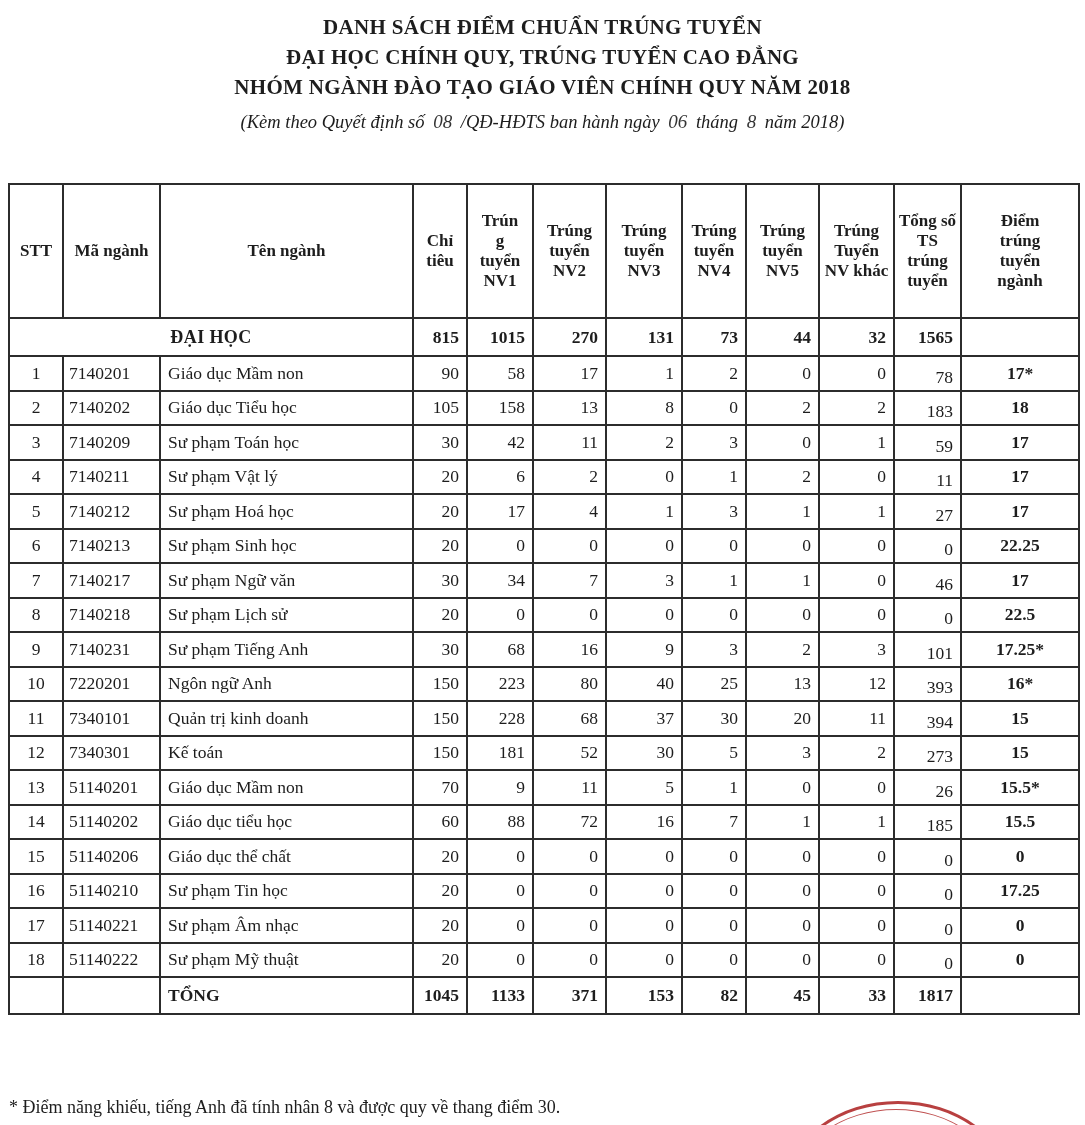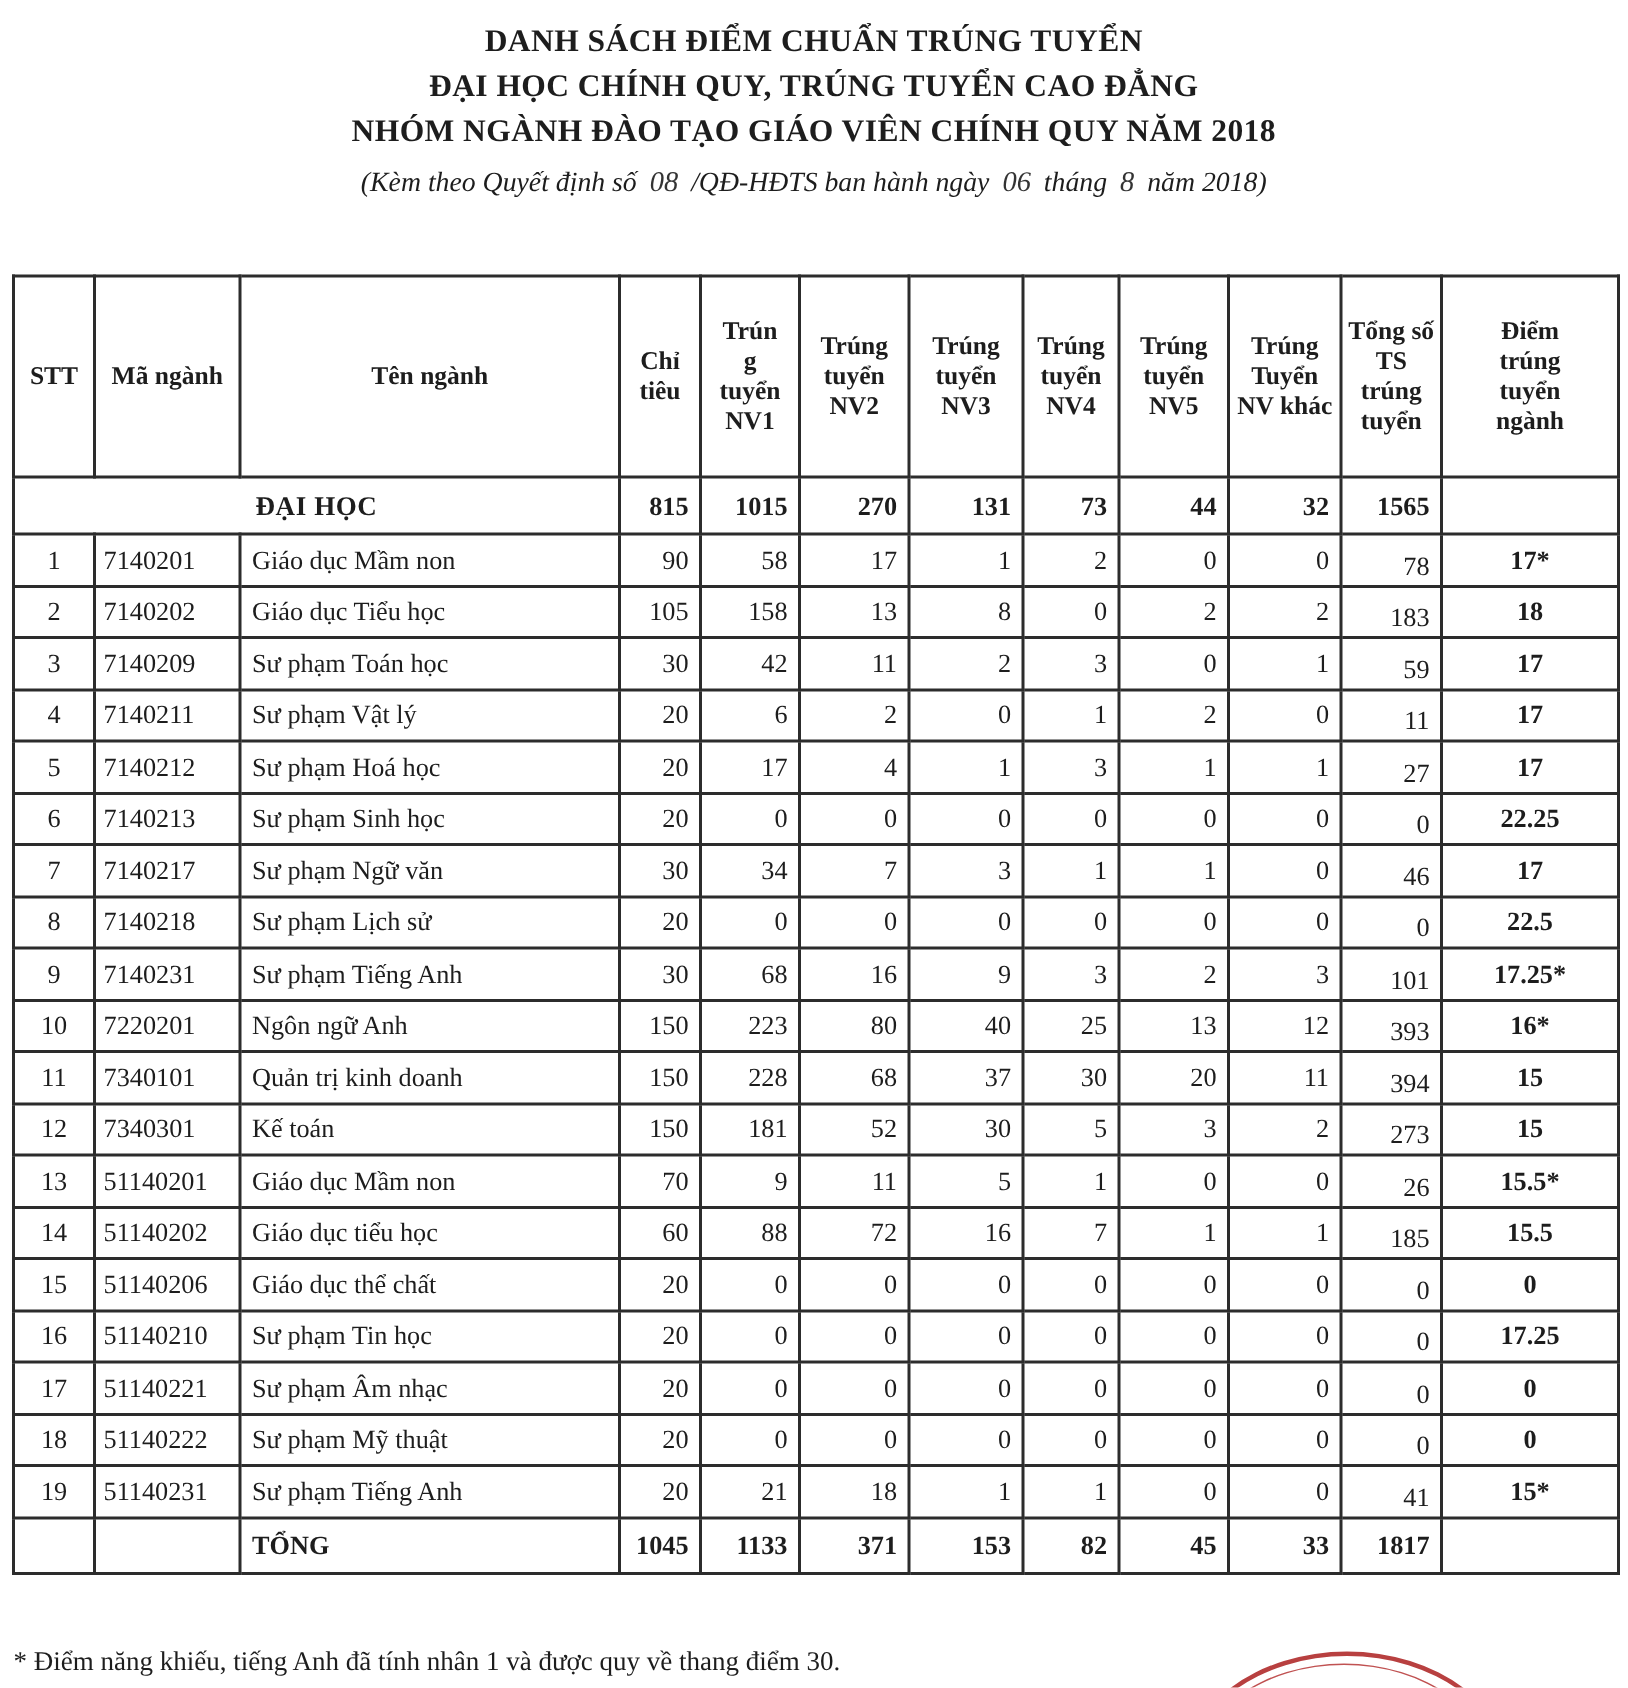--- a/index.html
+++ b/index.html
@@ -371,52 +371,38 @@
           <td class="num c3">20</td>
           <td class="num c4">0</td>
           <td class="num c5">0</td>
           <td class="num c6">0</td>
           <td class="num c7">0</td>
           <td class="num c8">0</td>
           <td class="num c9">0</td>
           <td class="num c10 low">0</td>
           <td class="num c11 score">0</td>
         </tr>
-        <tr class="row-data">
-          <td class="stt">19</td>
-          <td class="code">51140231</td>
-          <td class="name">Sư phạm Tiếng Anh</td>
-          <td class="num c3">20</td>
-          <td class="num c4">21</td>
-          <td class="num c5">18</td>
-          <td class="num c6">1</td>
-          <td class="num c7">1</td>
-          <td class="num c8">0</td>
-          <td class="num c9">0</td>
-          <td class="num c10 low">41</td>
-          <td class="num c11 score">15*</td>
-        </tr>
         <tr class="row-total">
           <td class="stt"></td>
           <td class="code"></td>
           <td class="name">TỔNG</td>
           <td class="num c3">1045</td>
           <td class="num c4">1133</td>
           <td class="num c5">371</td>
           <td class="num c6">153</td>
           <td class="num c7">82</td>
           <td class="num c8">45</td>
           <td class="num c9">33</td>
           <td class="num c10">1817</td>
           <td class="num c11 score"></td>
         </tr>
       </tbody>
   </table>
 
-  <div class="footnote">* Điểm năng khiếu, tiếng Anh đã tính nhân 1 và được quy về thang điểm 30.</div>
+  <div class="footnote">* Điểm năng khiếu, tiếng Anh đã tính nhân 8 và được quy về thang điểm 30.</div>
 
   <div>
     <div class="stamp-ellipse stamp-outer"></div>
     <div class="stamp-ellipse stamp-inner"></div>
     <div class="stamp-text">ĐÂN</div>
   </div>
 
 </div>
 
 </body></html>

